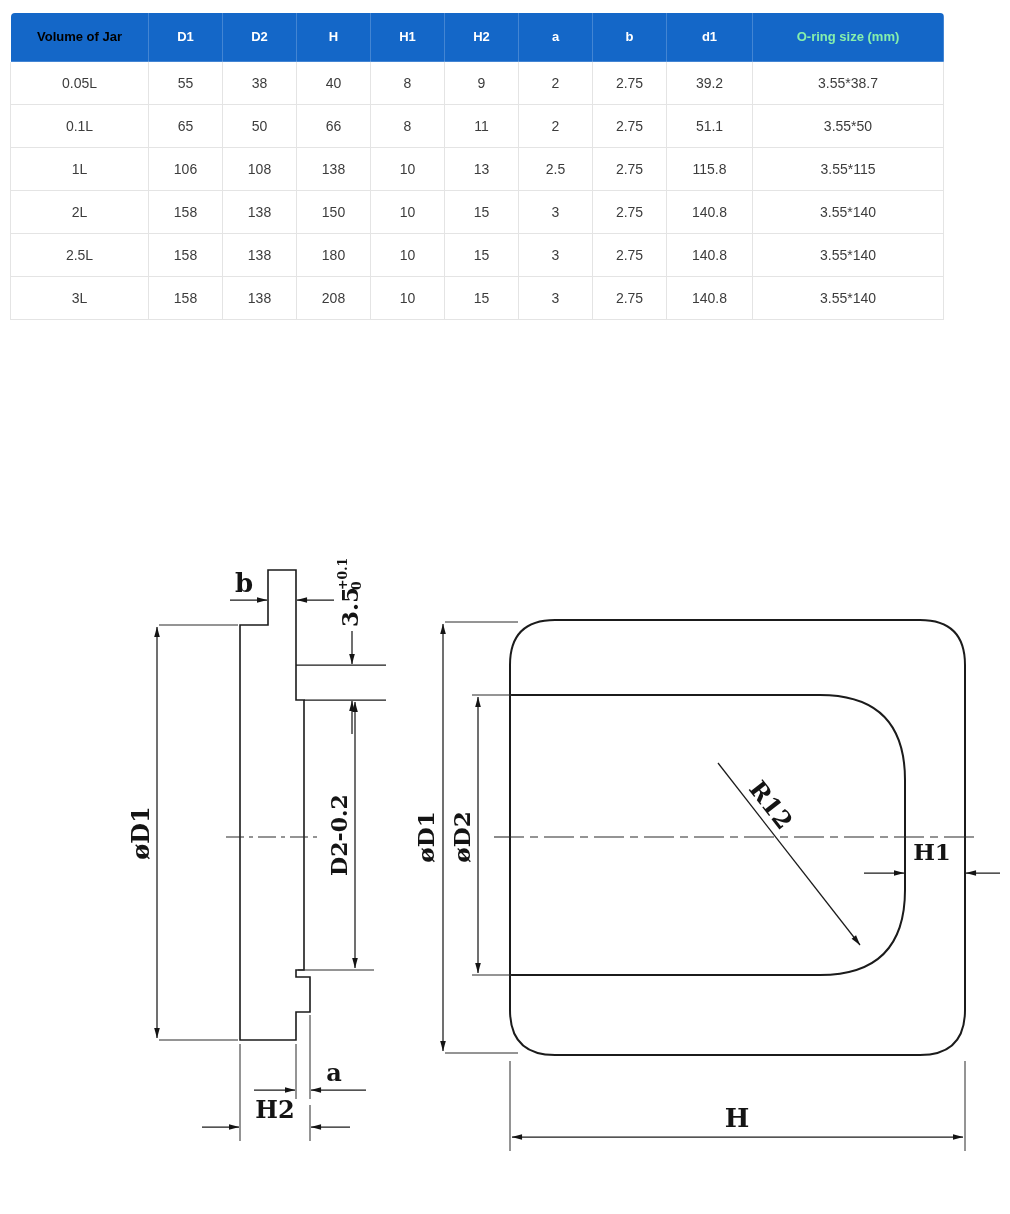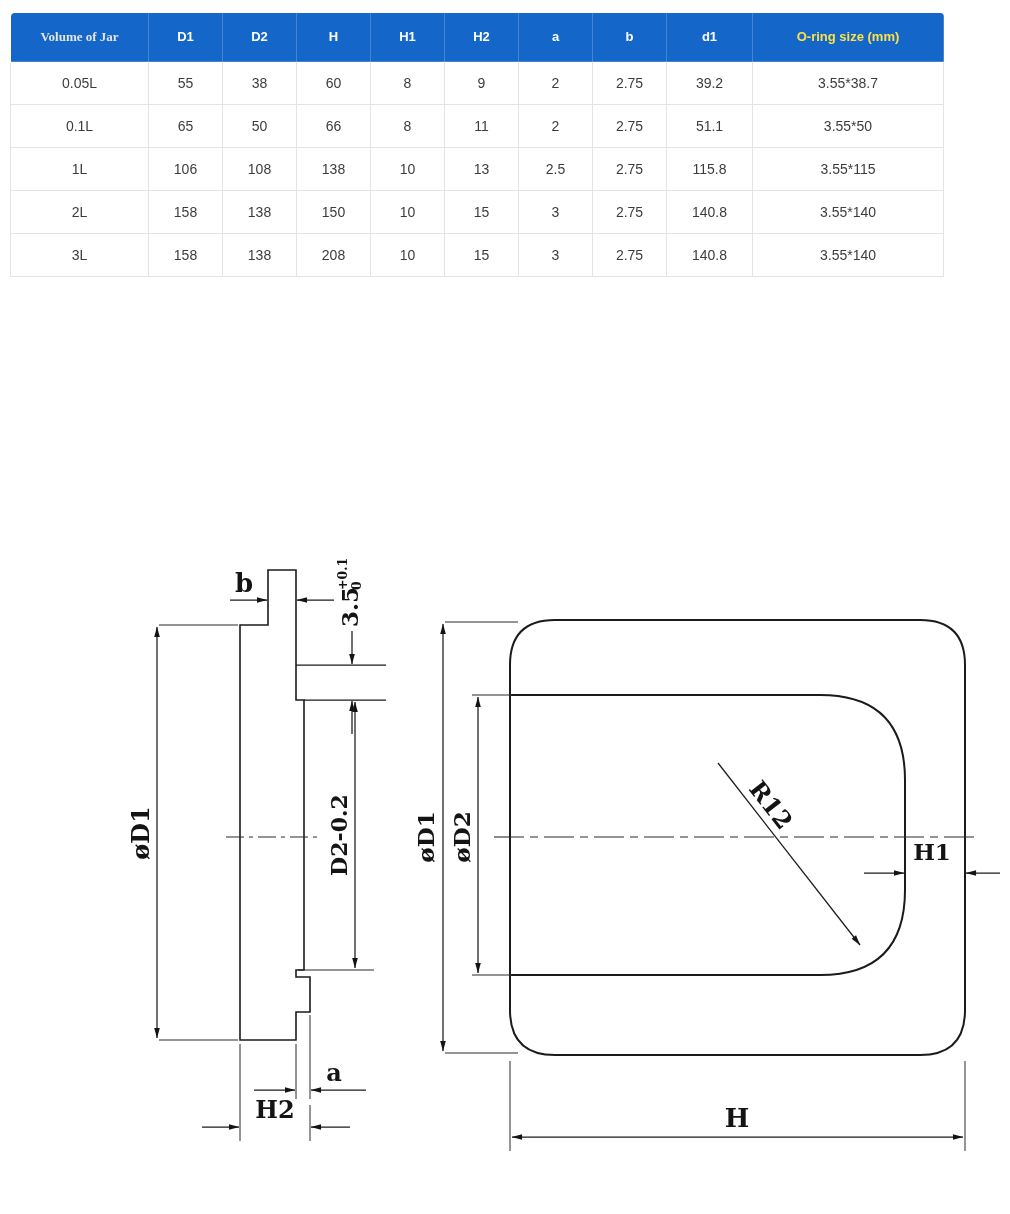--- a/index.html
+++ b/index.html
@@ -36,38 +36,38 @@
         <col style="width:74px">
       <col style="width:74px">
         <col style="width:74px">
         <col style="width:74px">
         <col style="width:74px">
       <col style="width:86px">
         <col style="width:191px">
     </colgroup>
     <thead>
       <tr style="background: rgb(20, 103, 200);">
-          <th style="color: #e5e5e5; font-family: Liberation Serif, serif;">Volume of Jar</th>
+          <th style="color: #000000;">Volume of Jar</th>
           <th style="color: rgb(255, 255, 255);">D1</th>
           <th style="color: #ffffff;">D2</th>
           <th style="color: rgb(255, 255, 255);">H</th>
           <th style="color: rgb(255, 255, 255);">H1</th>
           <th style="color: rgb(255, 255, 255);">H2</th>
           <th style="color: rgb(255, 255, 255);">a</th>
           <th style="color: rgb(255, 255, 255);">b</th>
           <th style="color: rgb(255, 255, 255);">d1</th>
-          <th style="color: #fde047;">O-ring size (mm)</th>
+          <th style="color: #86efac;">O-ring size (mm)</th>
         </tr>
     </thead>
     <tbody>
         <tr>
           <td>0.05L</td>
           <td>55</td>
           <td>38</td>
-          <td>60</td>
+          <td>40</td>
           <td>8</td>
           <td>9</td>
           <td>2</td>
           <td>2.75</td>
           <td>39.2</td>
           <td>3.55*38.7</td>
         </tr>
         <tr>
           <td>0.1L</td>
           <td>65</td>
@@ -90,20 +90,32 @@
           <td>2.5</td>
           <td>2.75</td>
           <td>115.8</td>
           <td>3.55*115</td>
         </tr>
         <tr>
           <td>2L</td>
           <td>158</td>
           <td>138</td>
           <td>150</td>
+          <td>10</td>
+          <td>15</td>
+          <td>3</td>
+          <td>2.75</td>
+          <td>140.8</td>
+          <td>3.55*140</td>
+        </tr>
+        <tr>
+          <td>2.5L</td>
+          <td>158</td>
+          <td>138</td>
+          <td>180</td>
           <td>10</td>
           <td>15</td>
           <td>3</td>
           <td>2.75</td>
           <td>140.8</td>
           <td>3.55*140</td>
         </tr>
         <tr>
           <td>3L</td>
           <td>158</td>

